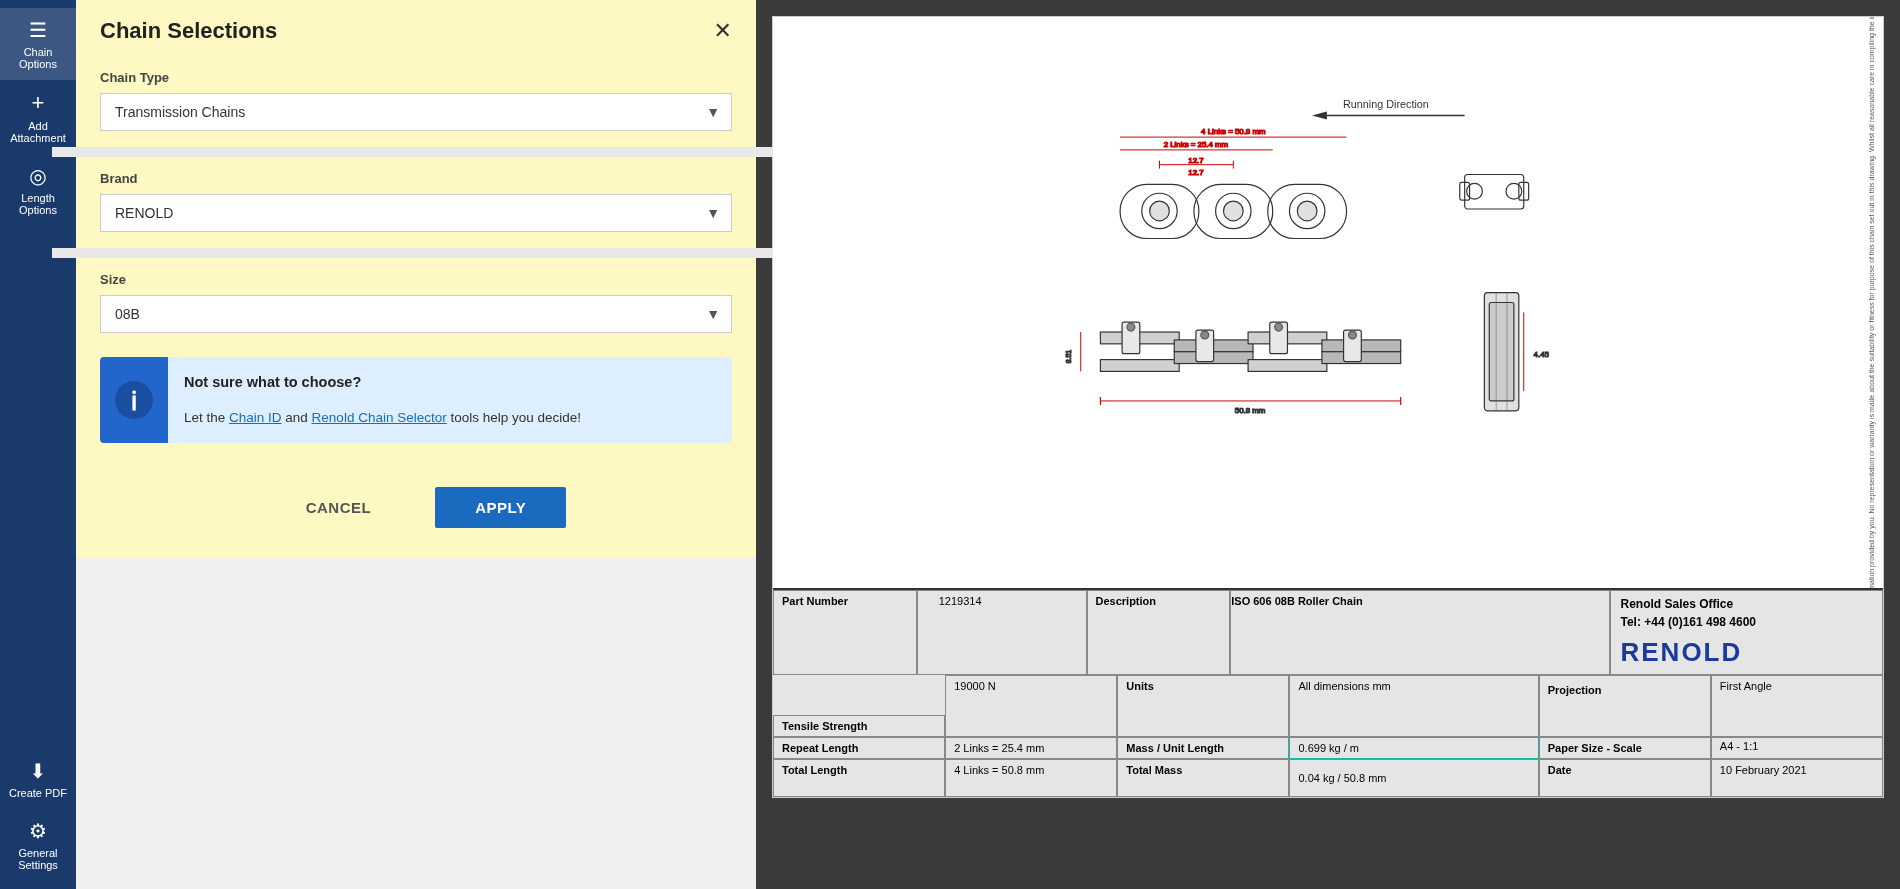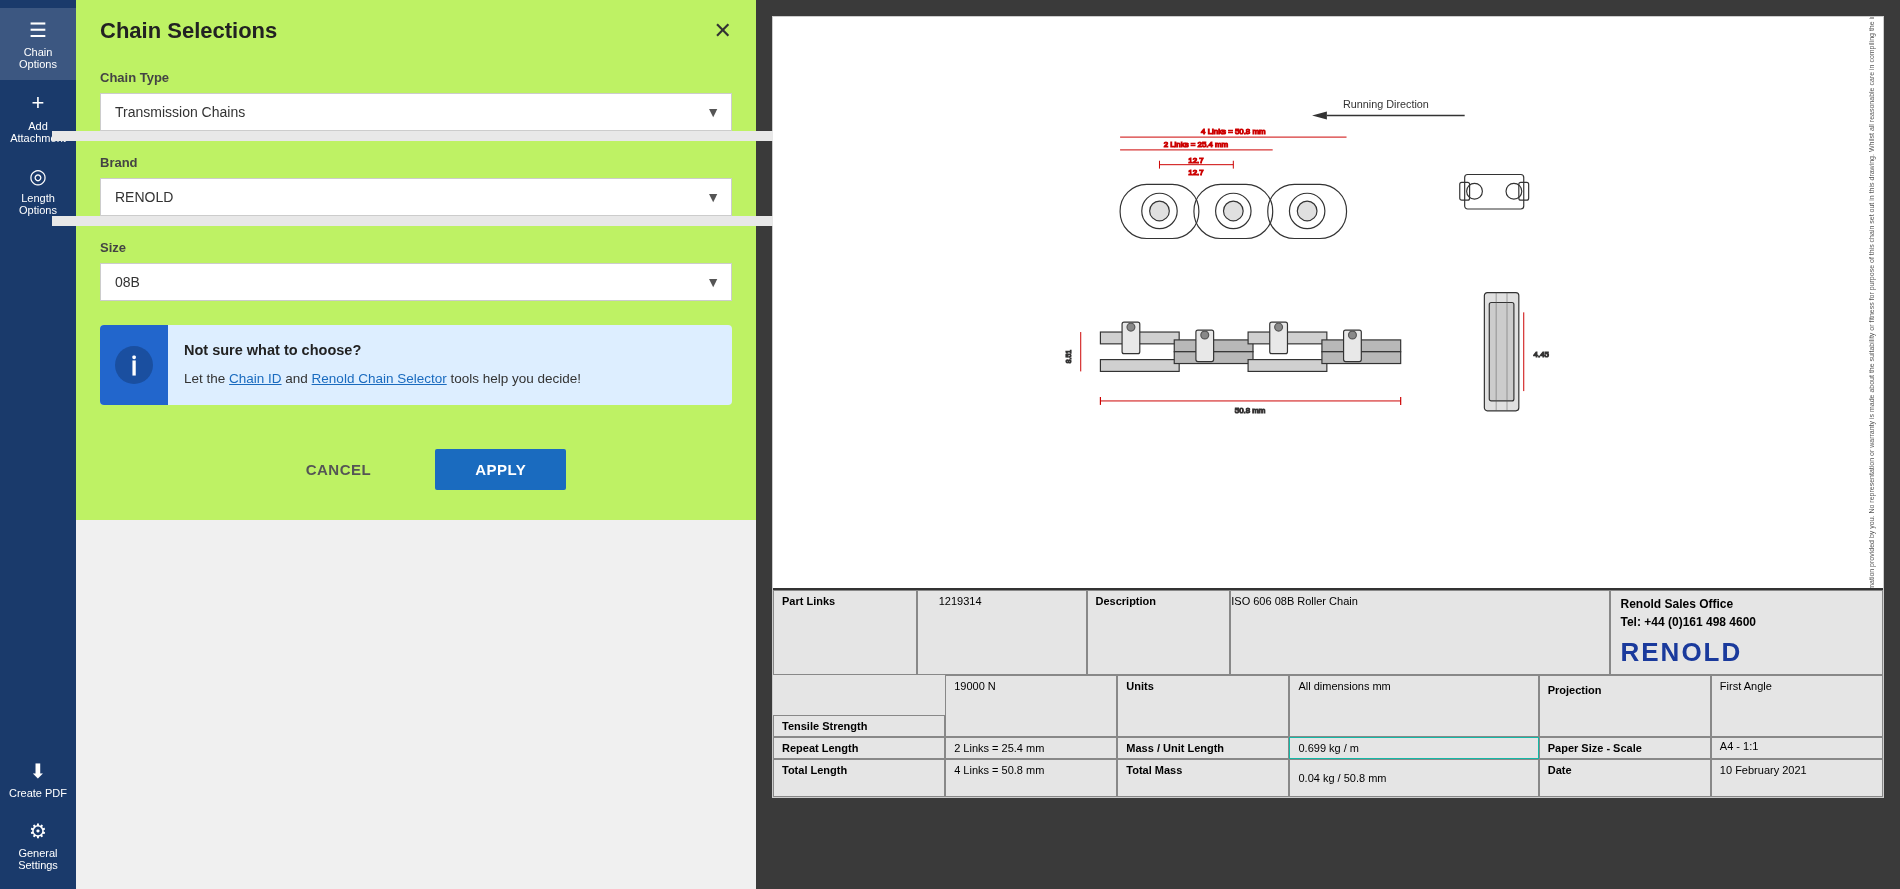--- a/index.html
+++ b/index.html
@@ -61,21 +61,21 @@
     
     .modal-panel {
       width: 680px;
       background: #f0f0f0;
       height: 889px;
       position: relative;
       flex-shrink: 0;
     }
 
     .modal-dialog {
-      background: #bef264;
+      background: #fef9c3;
       margin: 0;
       padding: 0;
       width: 680px;
       min-height: 500px;
       position: relative;
     }
 
     .modal-header {
       display: flex;
       align-items: center;
@@ -97,21 +97,21 @@
       background: none;
       border: none;
       line-height: 1;
     }
 
     .modal-body {
       padding: 0 24px;
     }
 
     .field-group {
-      margin-bottom: 0;
+      margin-bottom: 16px;
     }
 
     .field-label {
       font-size: 13px;
       color: #444;
       font-weight: 600;
       padding: 14px 0 8px 0;
       display: block;
     }
 
@@ -184,21 +184,21 @@
     .info-text {
       padding: 14px 16px;
       font-size: 13.5px;
       color: #333;
       line-height: 1.6;
     }
 
     .info-text strong {
       display: block;
       font-size: 14.5px;
-      margin-bottom: 6px;
+      margin-bottom: 13px;
       color: #222;
     }
 
     .info-link {
       color: #1a6bbf;
       text-decoration: underline;
       cursor: pointer;
     }
 
     
@@ -502,24 +502,24 @@
           </g>
         </svg>
 
         <div class="vertical-text-area">
           <span class="vertical-text">© Renold PLC 2021. Version 3.2.0 rc0. This drawing has been compiled on the basis of information provided by you. No representation or warranty is made about the suitability or fitness for purpose of this chain set out in this drawing. Whilst all reasonable care in compiling the information provided by you in this application is taken, no responsibility is accepted for errors.</span>
         </div>
       </div>
 
       <div style="border-top:2px solid #333;font-size:11px;display:flex;flex-direction:column;">
         <div style="display:flex;">
-          <div style="flex:1;border:1px solid #888;padding:4px 8px;"><span style="font-weight:600;">Part Links</span></div>
+          <div style="flex:1;border:1px solid #888;padding:4px 8px;"><span style="font-weight:600;">Part Number</span></div>
           <div style="flex:1;border:1px solid #888;padding:4px 21px;">1219314</div>
           <div style="flex:1;border:1px solid #888;padding:4px 8px;"><span style="font-weight:600;">Description</span></div>
-          <div style="flex:3;border:1px solid #888;padding:4px 0;">ISO 606 08B Roller Chain</div>
+          <div style="flex:3;border:1px solid #888;padding:4px 0;font-weight:bold;">ISO 606 08B Roller Chain</div>
           <div style="flex:2;border:1px solid #888;padding:6px 10px;display:flex;flex-direction:column;justify-content:space-between;row-gap:4px;">
             <div style="font-weight:600;font-size:12px;">Renold Sales Office</div>
             <div style="font-weight:600;font-size:12px;">Tel: +44 (0)161 498 4600</div>
             <div style="font-size:26px;font-weight:bold;color:#1a3a9c;letter-spacing:2px;margin-top:4px;">RENOLD</div>
           </div>
         </div>
         <div style="display:flex;">
           <div style="flex:1;border:1px solid #888;padding:4px 8px;margin-top:40px;"><span style="font-weight:600;">Tensile Strength</span></div>
           <div style="flex:1;border:1px solid #888;padding:4px 8px;">19000 N</div>
           <div style="flex:1;border:1px solid #888;padding:4px 8px;"><span style="font-weight:600;">Units</span></div>

